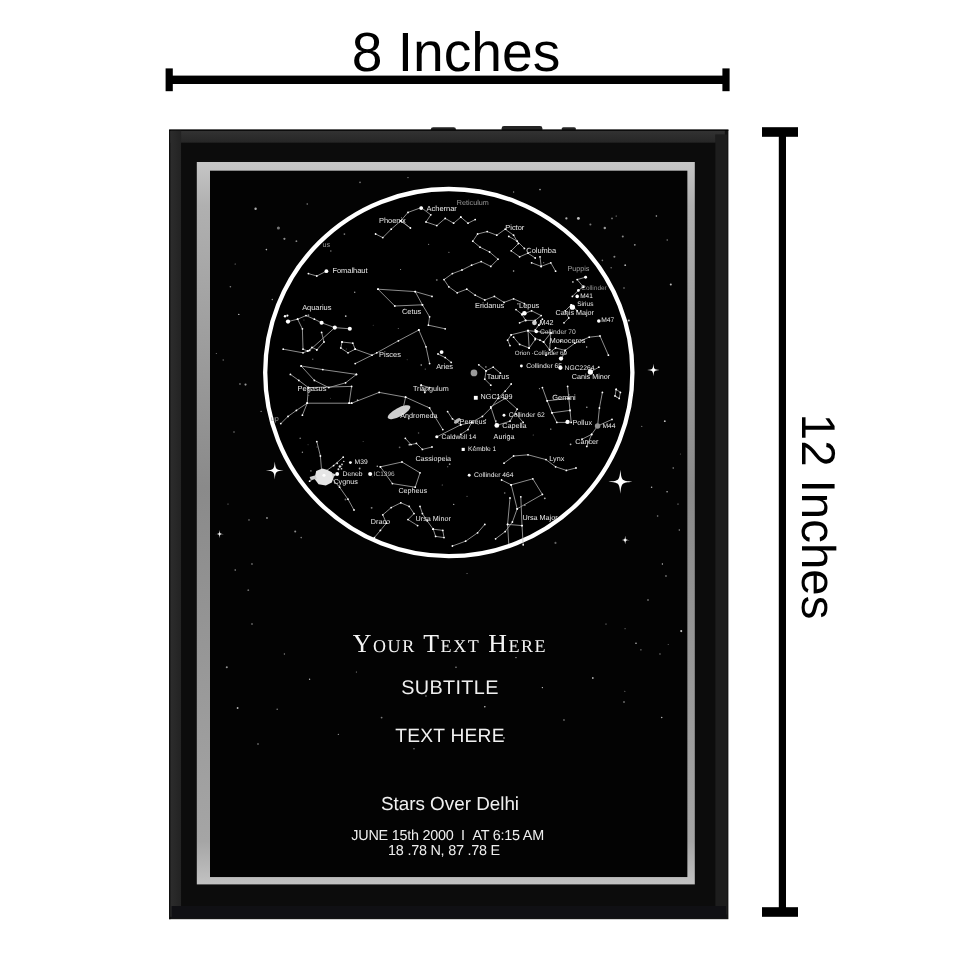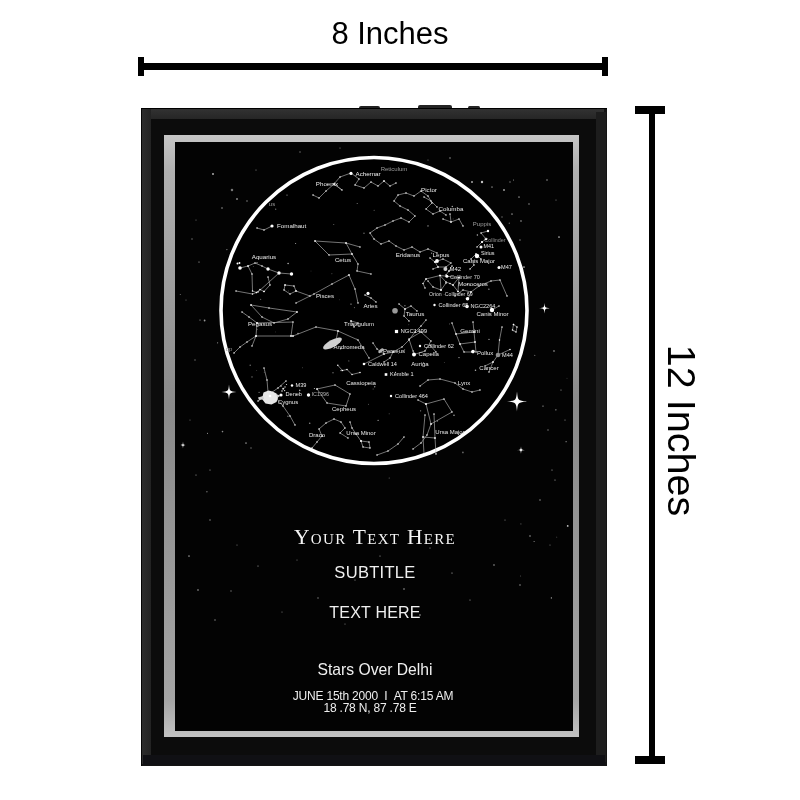--- a/index.html
+++ b/index.html
@@ -3,21 +3,21 @@
 <meta charset="utf-8">
 <style>
   html,body { margin:0; padding:0; width:800px; height:800px; background:#ffffff;
                font-family:"Liberation Sans", sans-serif; }
   .abs { position:absolute; }
 </style>
 </head>
 <body>
 <div style="position:relative;width:800px;height:800px;overflow:hidden;">
 
-  <div class="abs" style="left:250px;top:16px;width:280px;text-align:center;font-size:31px;color:#000;">8 Inches</div>
+  <div class="abs" style="left:240px;top:16px;width:280px;text-align:center;font-size:46px;color:#000;">8 Inches</div>
 
   <div class="abs" style="left:140px;top:62.5px;width:466px;height:7.5px;background:#000;"></div>
 
   <div class="abs" style="left:137.5px;top:57px;width:6.2px;height:18.5px;background:#000;"></div>
 
   <div class="abs" style="left:602.3px;top:57px;width:6.2px;height:18.5px;background:#000;"></div>
 
   <div class="abs" style="left:648.5px;top:110px;width:6.5px;height:648px;background:#000;"></div>
 
   <div class="abs" style="left:634.8px;top:106px;width:30.2px;height:8px;background:#000;"></div>

